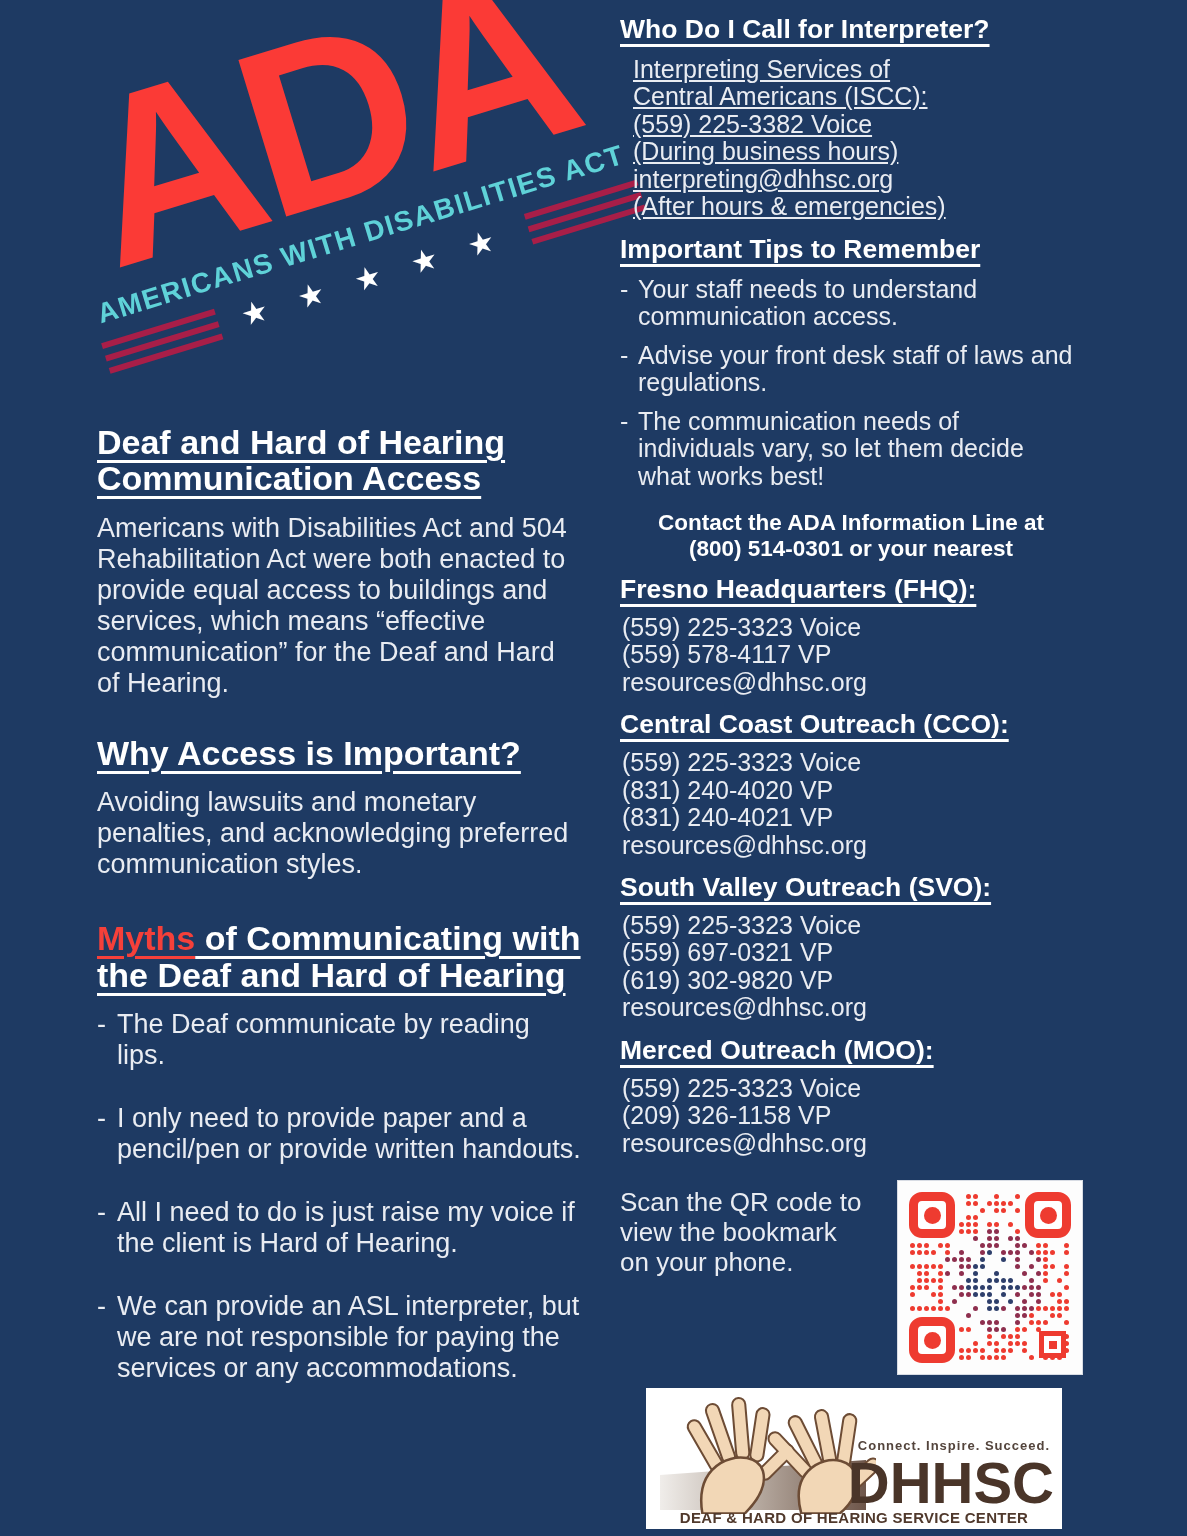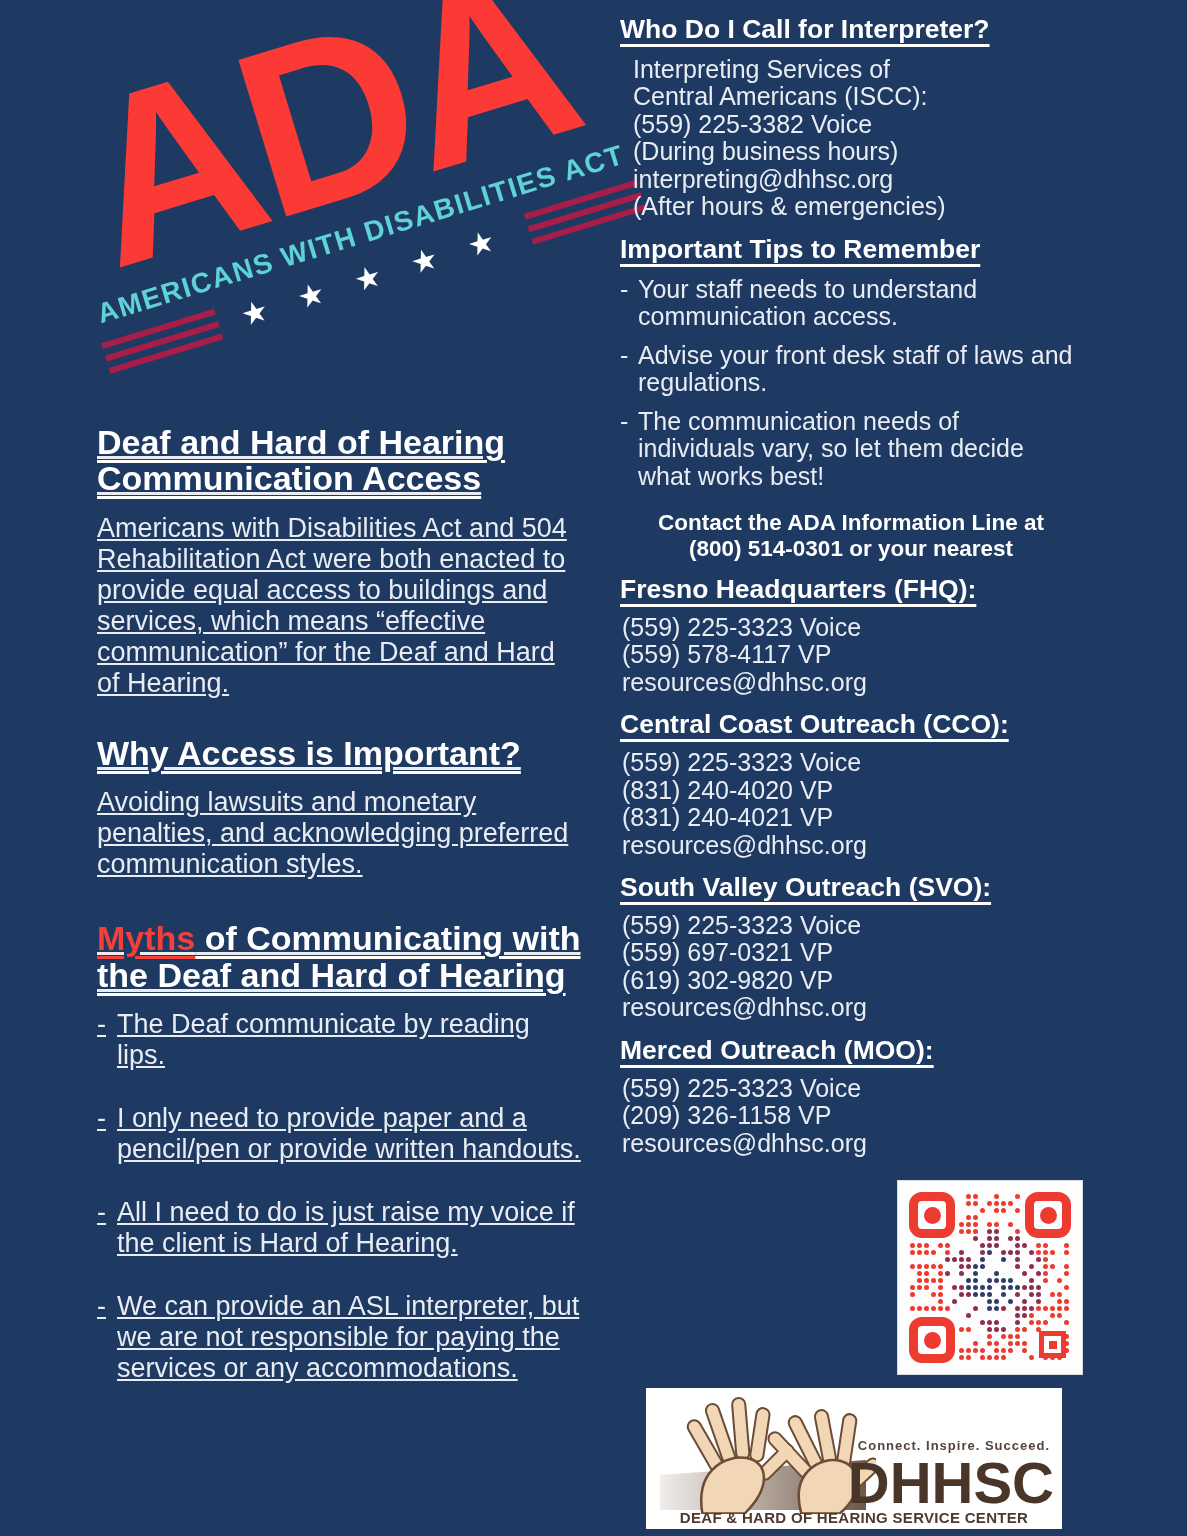--- a/index.html
+++ b/index.html
@@ -12,38 +12,38 @@
   .ada-word{font-size:238px;font-weight:800;color:#fb3a36;line-height:.8;letter-spacing:-8px;
             text-align:center;}
   .ada-tagline{margin-top:10px;font-size:28px;font-weight:700;color:#5fd2d8;letter-spacing:1.5px;
             text-align:center;white-space:nowrap;}
   .ada-decor{display:flex;align-items:center;justify-content:center;gap:24px;margin-top:12px;}
   .stripe-group{display:flex;flex-direction:column;gap:7px;width:118px;}
   .stripe-group .bar{height:6px;background:#a81e48;}
   .stars{font-size:30px;color:#ffffff;letter-spacing:12px;white-space:nowrap;line-height:1;}
 
   
-  .col-left{position:absolute;left:97px;top:424px;width:487px;text-decoration:underline;}
+  .col-left{position:absolute;left:97px;top:424px;width:487px;}
   .col-right{position:absolute;left:620px;top:14px;width:462px;}
 
   .h-left{font-size:34px;font-weight:700;color:#fff;line-height:1.07;margin:0 0 16px;}
   .h-right{font-size:26.5px;font-weight:700;color:#fff;line-height:1.2;margin:0 0 10px;}
   .u{text-decoration:underline;text-decoration-thickness:2.5px;text-underline-offset:6px;}
   .red{color:#f5403a;}
 
   .body-l{font-size:27px;line-height:31px;margin:0;}
   .mb36{margin-bottom:36px;} .mb40{margin-bottom:40px;} .mt34{margin-top:34px;}
 
   .bullet-l{display:flex;font-size:27px;line-height:31px;margin-bottom:32px;}
   .bullet-l .dash{flex:none;width:20px;}
   .bullet-r{display:flex;font-size:25px;line-height:27.5px;margin-bottom:11px;}
   .bullet-r .dash{flex:none;width:18px;}
 
   .lines div{font-size:25px;line-height:27.5px;}
-  .indent{padding-left:13px;}
+  .indent{padding-left:13px;text-decoration:underline;}
   .office{margin-top:13px;}
   .office .lines{padding-left:2px;}
 
   .contact-note{margin-top:20px;font-size:22.5px;line-height:25.5px;font-weight:700;color:#fff;
                 text-align:center;width:462px;}
   .qr-caption{margin-top:30px;font-size:26px;line-height:30px;width:250px;}
 
   
   .qr-box{position:absolute;left:897px;top:1180px;width:186px;height:195px;background:#fdfdfd;
           box-shadow:0 0 0 1px #d8dce4 inset;}
@@ -182,20 +182,21 @@
 
     <div class="office">
       <h3 class="h-right u" style="margin-bottom:8px;">Merced Outreach (MOO):</h3>
       <div class="lines">
         <div>(559) 225-3323 Voice</div>
         <div>(209) 326-1158 VP</div>
         <div>resources@dhhsc.org</div>
       </div>
     </div>
 
+    <div class="qr-caption">Scan the QR code to view the bookmark on your phone.</div>
   </div>
 
   <div class="qr-box">
     <div class="qr-grid" id="qrGrid">
         <div class="qd"></div>
         <div class="qd"></div>
         <div class="qd"></div>
         <div class="qd"></div>
         <div class="qd"></div>
         <div class="qd"></div>

